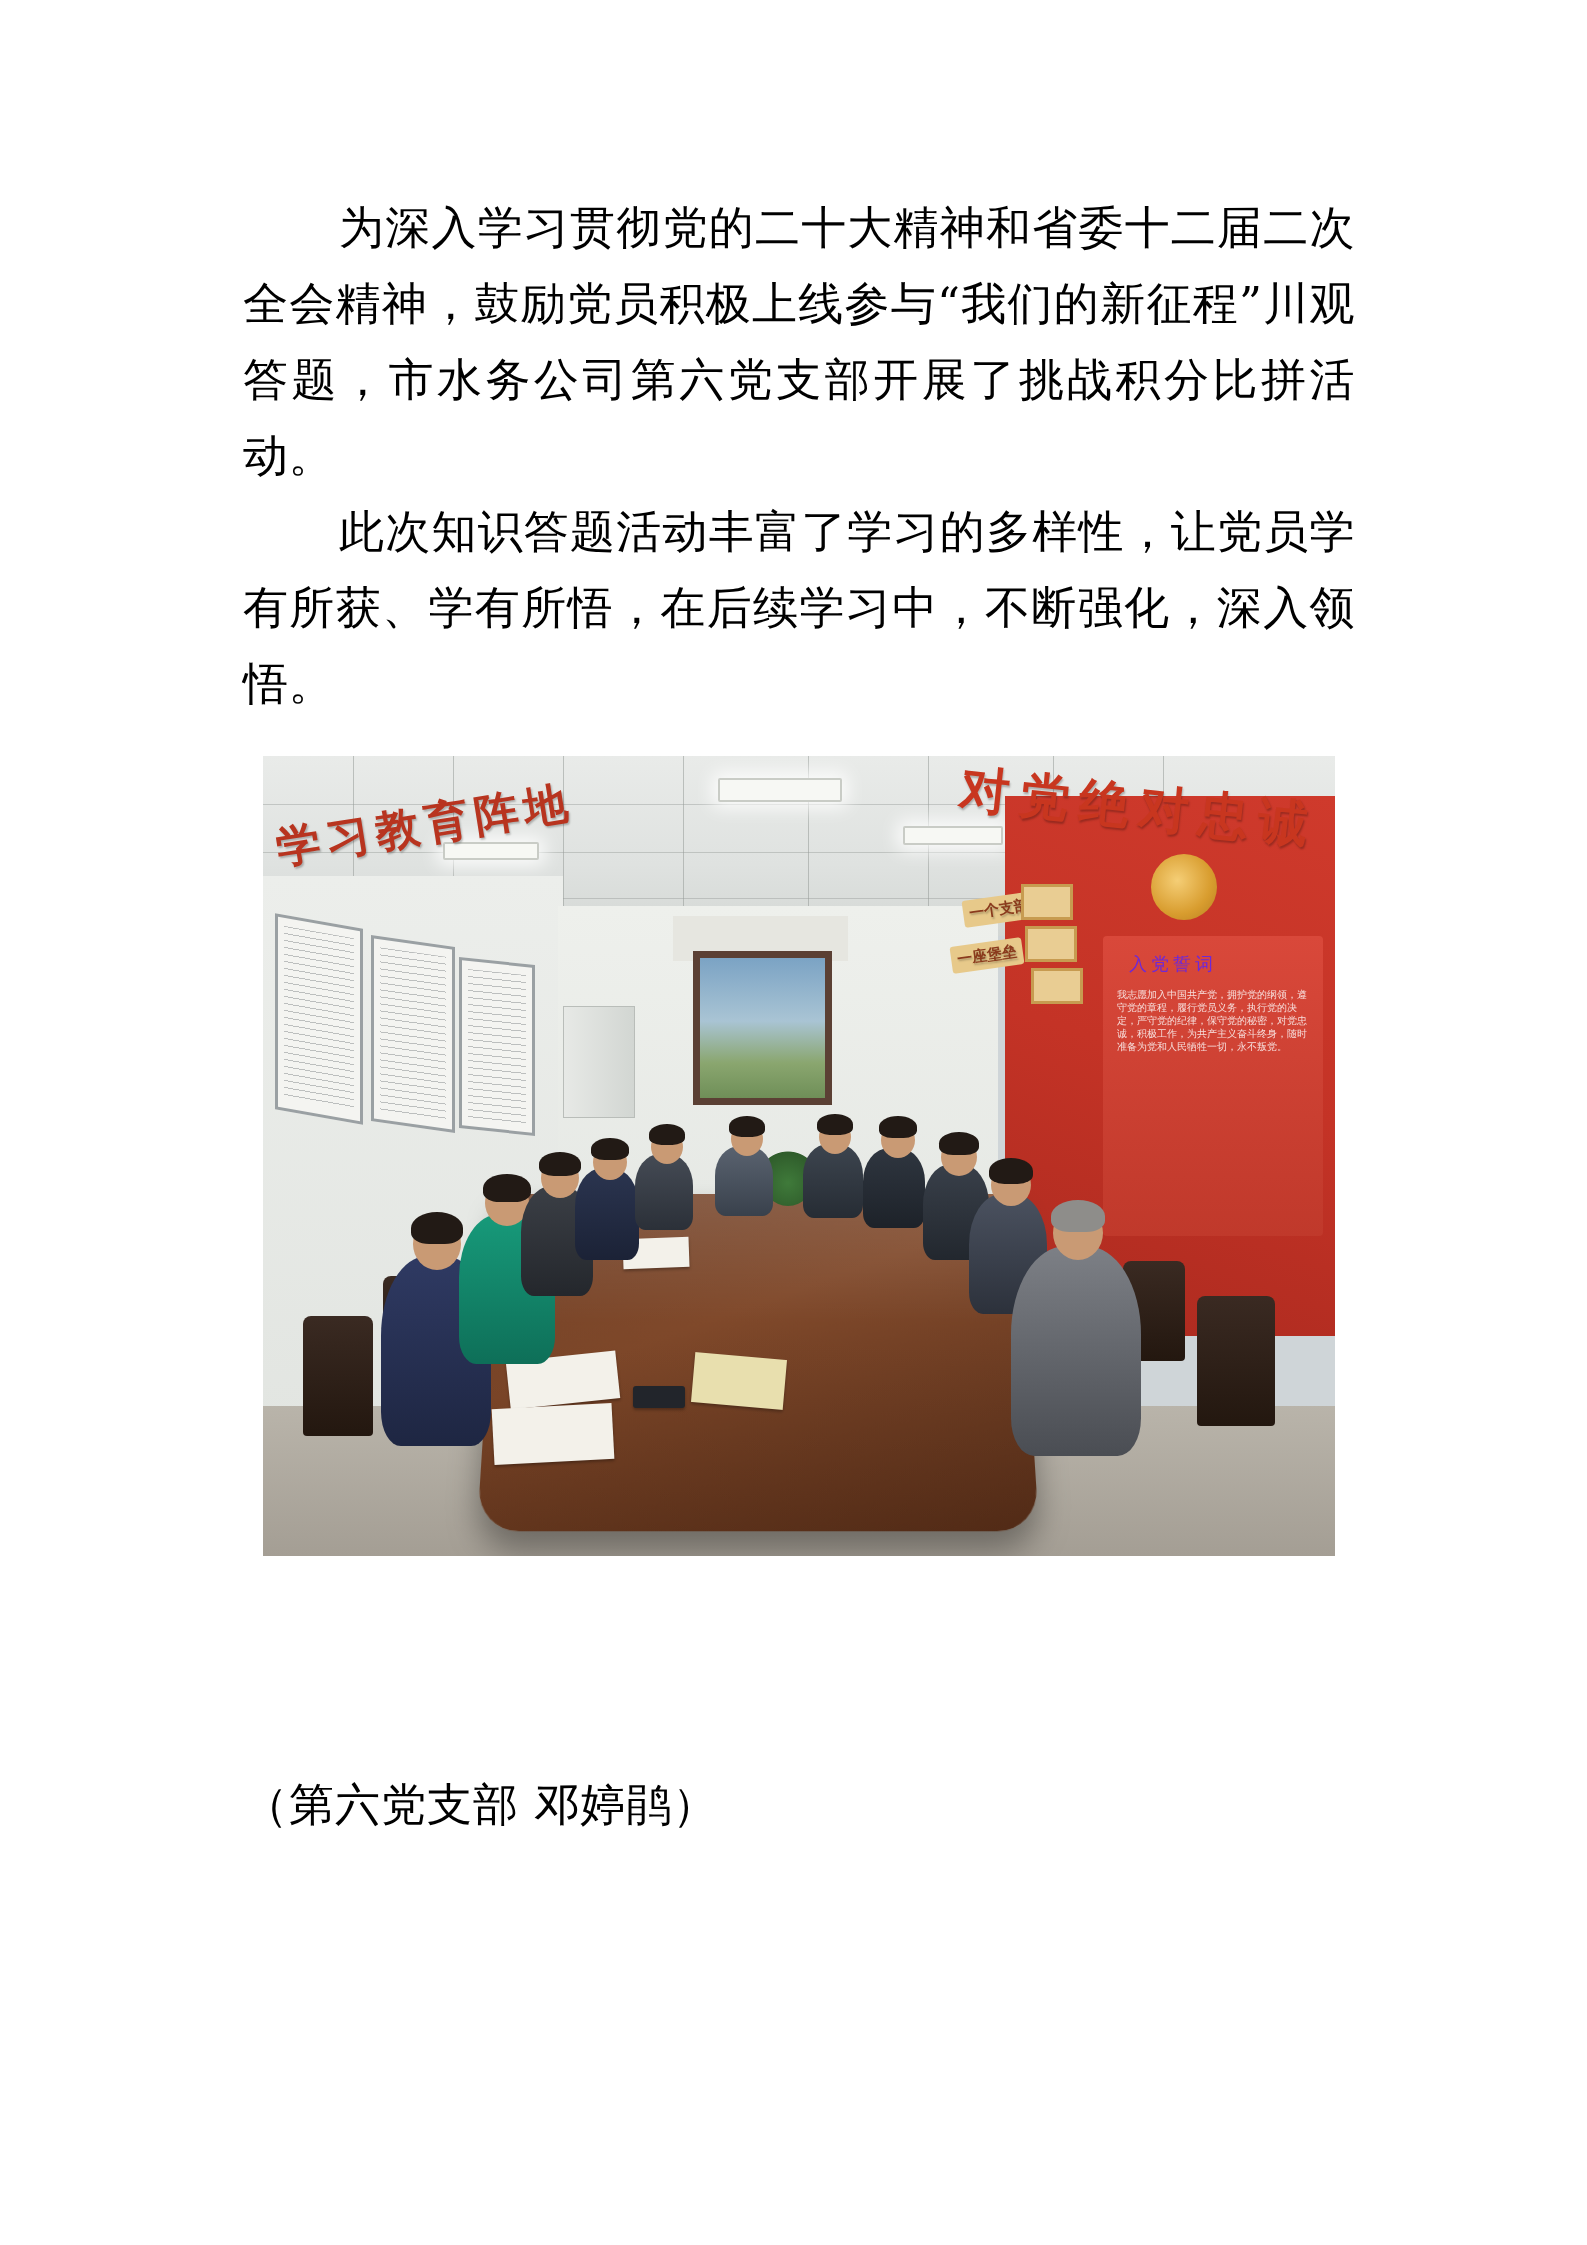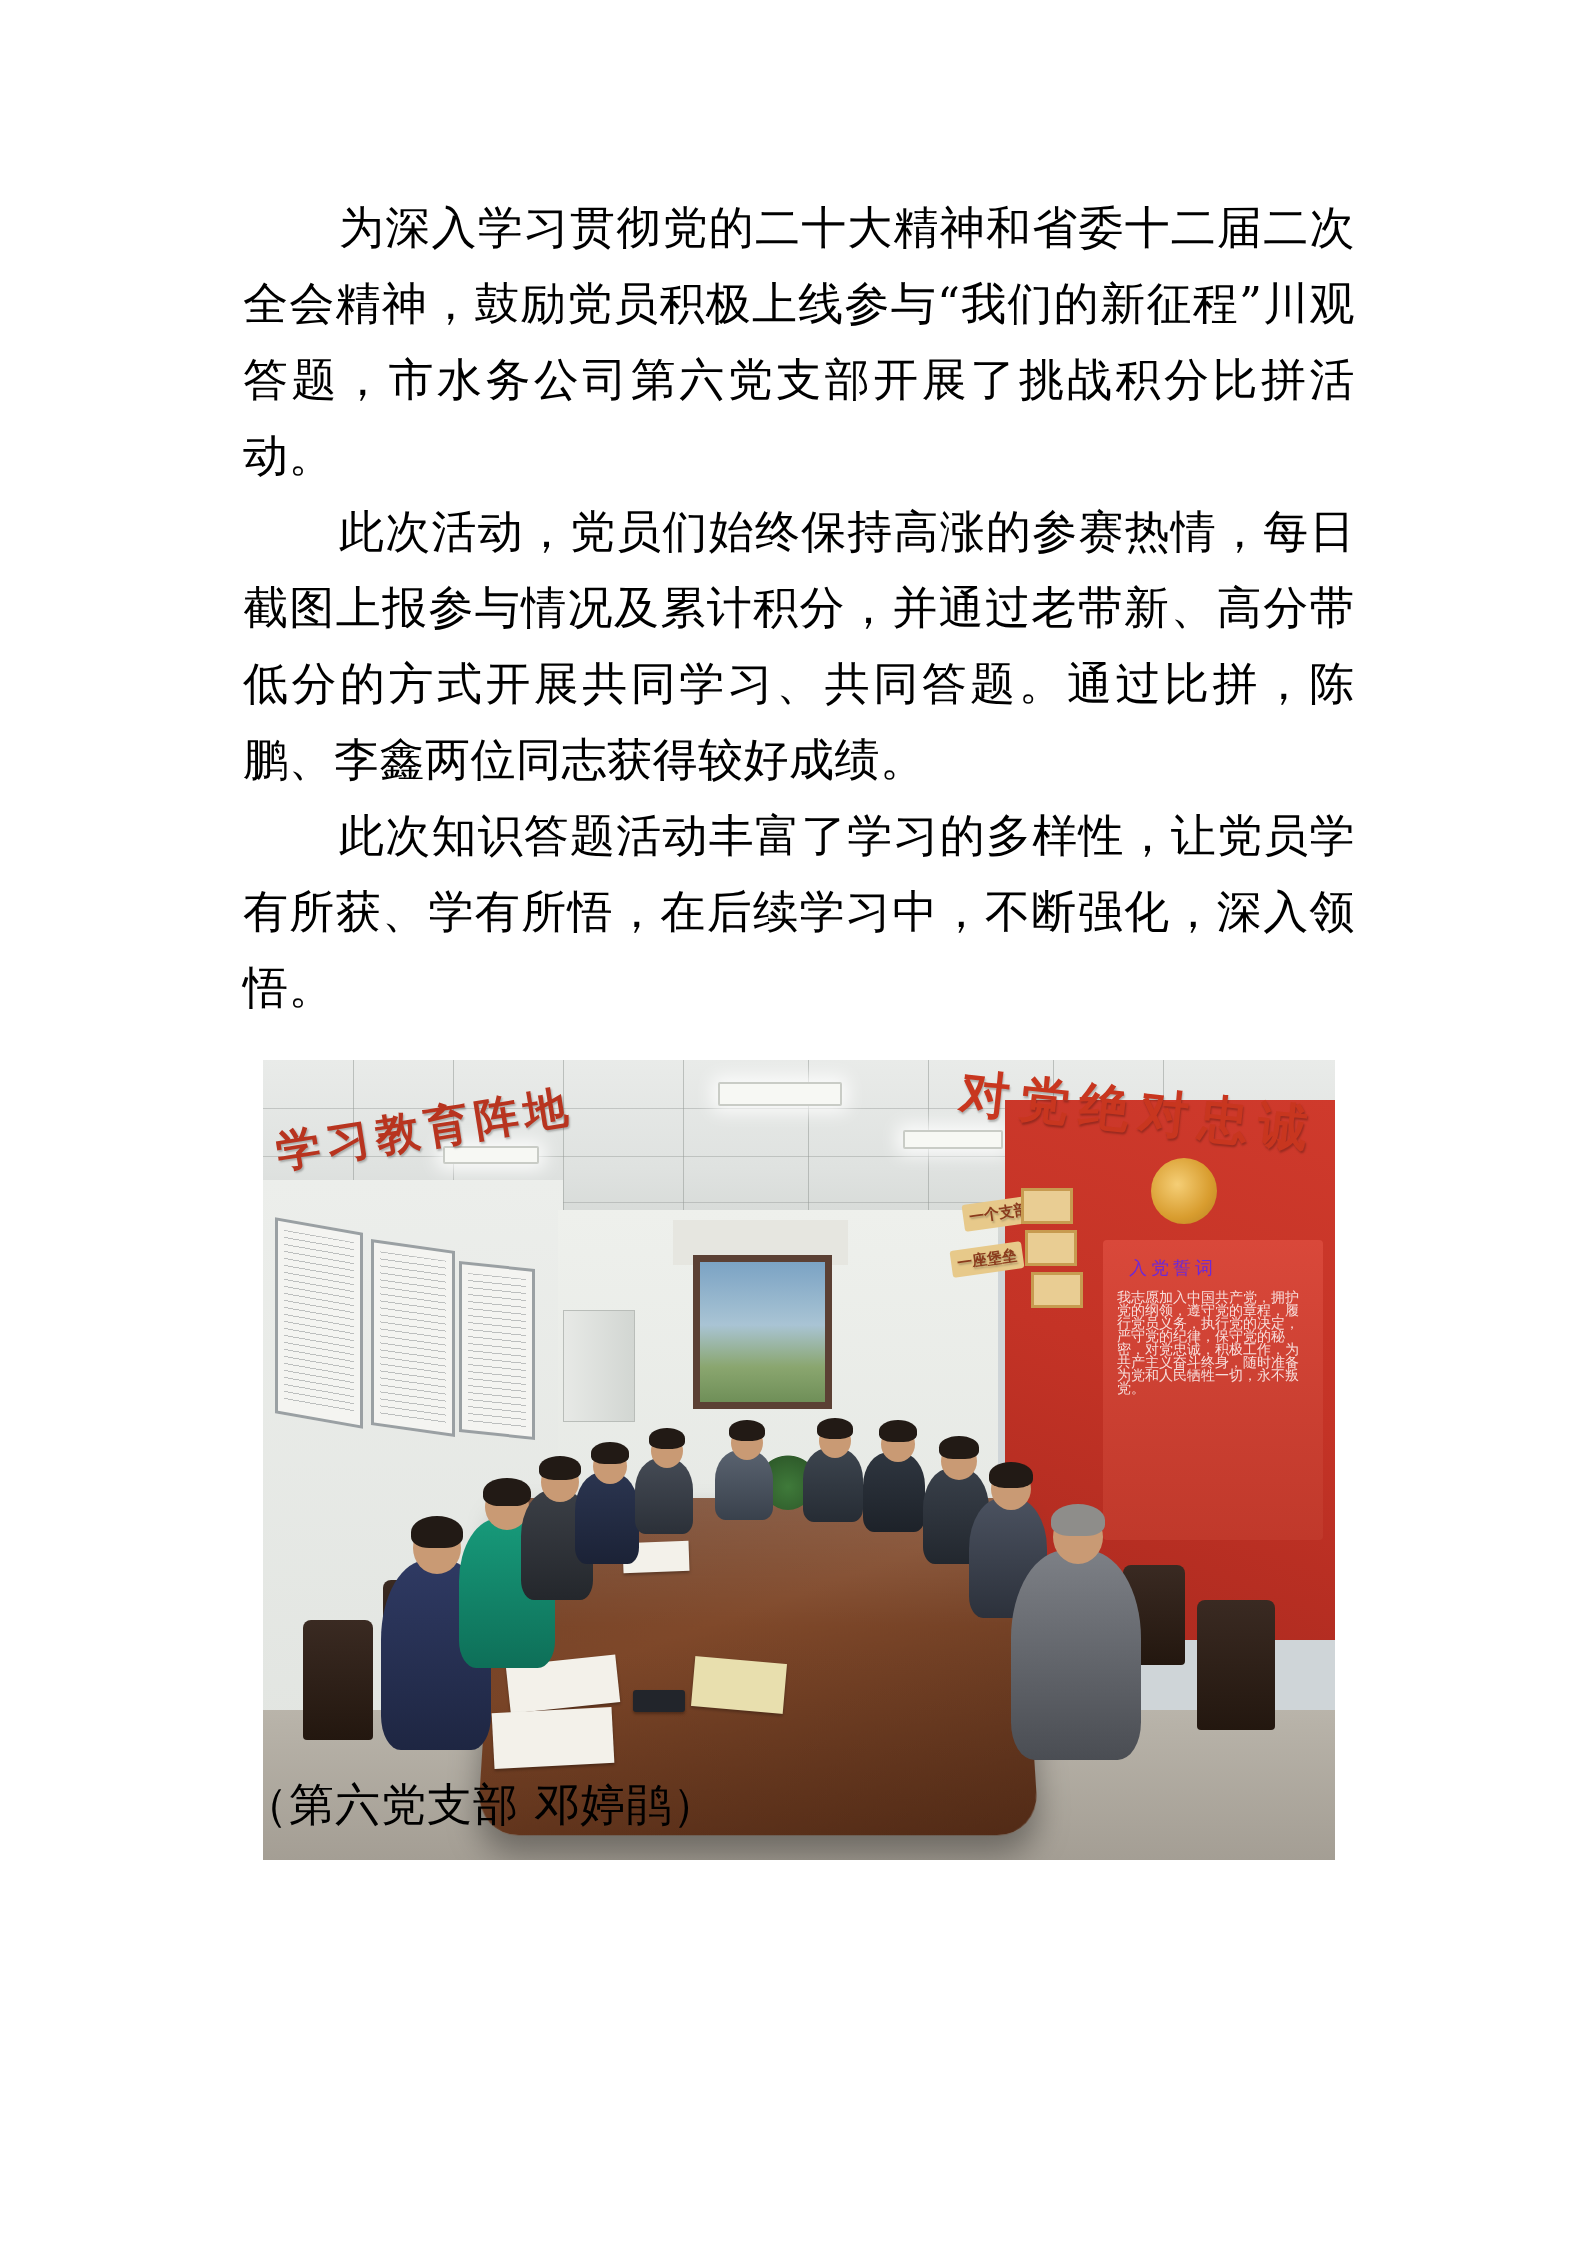--- a/index.html
+++ b/index.html
@@ -79,22 +79,22 @@
   .ph-wall-right-red {
     position: absolute; right: 0; top: 40px; width: 330px; height: 540px;
     background: linear-gradient(200deg,#cf3a2c 0%, #c43326 50%, #ab2a1f 100%);
   }
   .ph-red-panel {
     position: absolute; right: 12px; top: 180px; width: 220px; height: 300px;
     background: linear-gradient(180deg,#d9483a 0%, #c0392b 100%);
     border-radius: 4px;
   }
   .ph-red-text {
-    position: absolute; color: rgba(255,255,255,0.82); font-size: 14px; line-height: 13px;
-    font-family: Liberation Mono, monospace; width: 190px;
+    position: absolute; color: rgba(255,255,255,0.82); font-size: 10px; line-height: 13px;
+    font-family: Liberation Serif, serif; width: 190px;
   }
   .ph-red-title {
     position: absolute; color: #6d28d9; font-size: 18px; letter-spacing: 4px;
     font-family: "DejaVu Serif", "Liberation Serif", serif;
   }
   .ph-gold-char {
     position: absolute; color: #b8341f; font-weight: bold;
     font-family: "DejaVu Serif", "Liberation Serif", serif;
     text-shadow: 1px 2px 2px rgba(0,0,0,0.25);
   }
@@ -177,21 +177,20 @@
   }
 </style>
 </head>
 <body>
 
 <div class="page">
 
   <div class="content">
 
     <p class="para">为深入学习贯彻党的二十大精神和省委十二届二次全会精神，鼓励党员积极上线参与“我们的新征程”川观答题，市水务公司第六党支部开展了挑战积分比拼活动。</p>
-    <p class="para">此次活动，党员们始终保持高涨的参赛热情，每日截图上报参与情况及累计积分，并通过老带新、高分带低分的方式开展共同学习、共同答题。通过比拼，陈鹏、李鑫两位同志获得较好成绩。</p>
     <p class="para">此次知识答题活动丰富了学习的多样性，让党员学有所获、学有所悟，在后续学习中，不断强化，深入领悟。</p>
 
     <div class="photo-wrap">
       <div class="photo">
 
         <div class="ph-ceiling">
           <div class="tile" style="left:90px"></div>
           <div class="tile" style="left:190px"></div>
           <div class="tile" style="left:300px"></div>
           <div class="tile" style="left:420px"></div>

